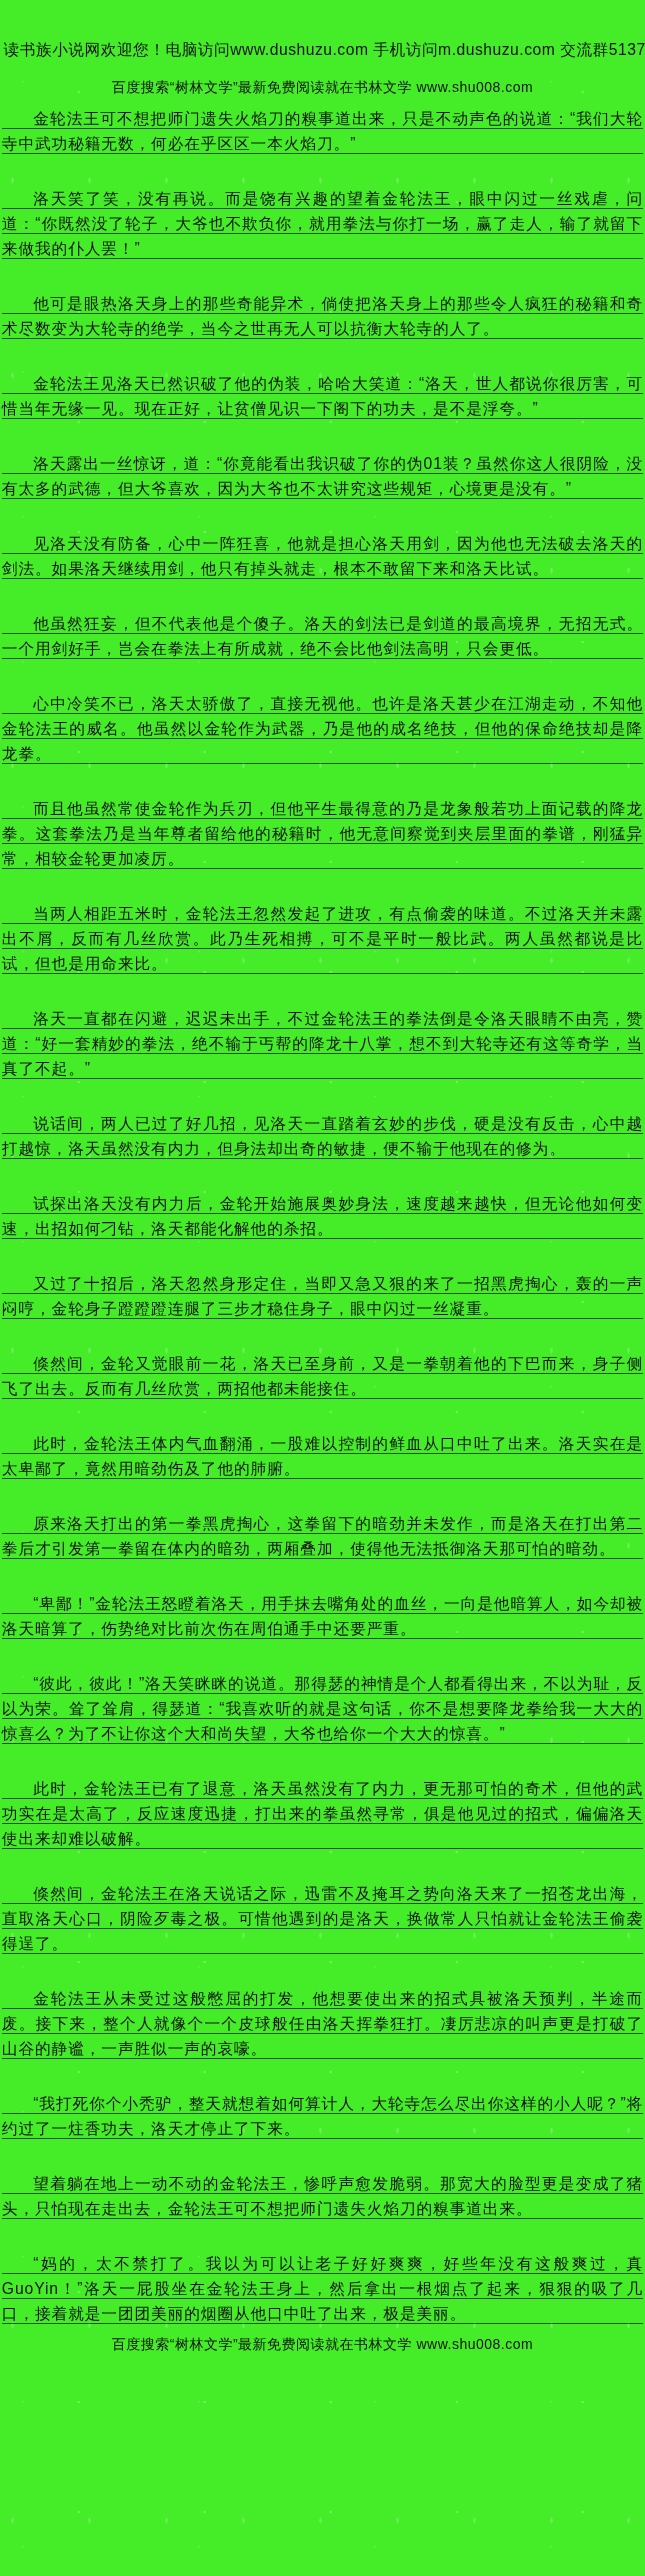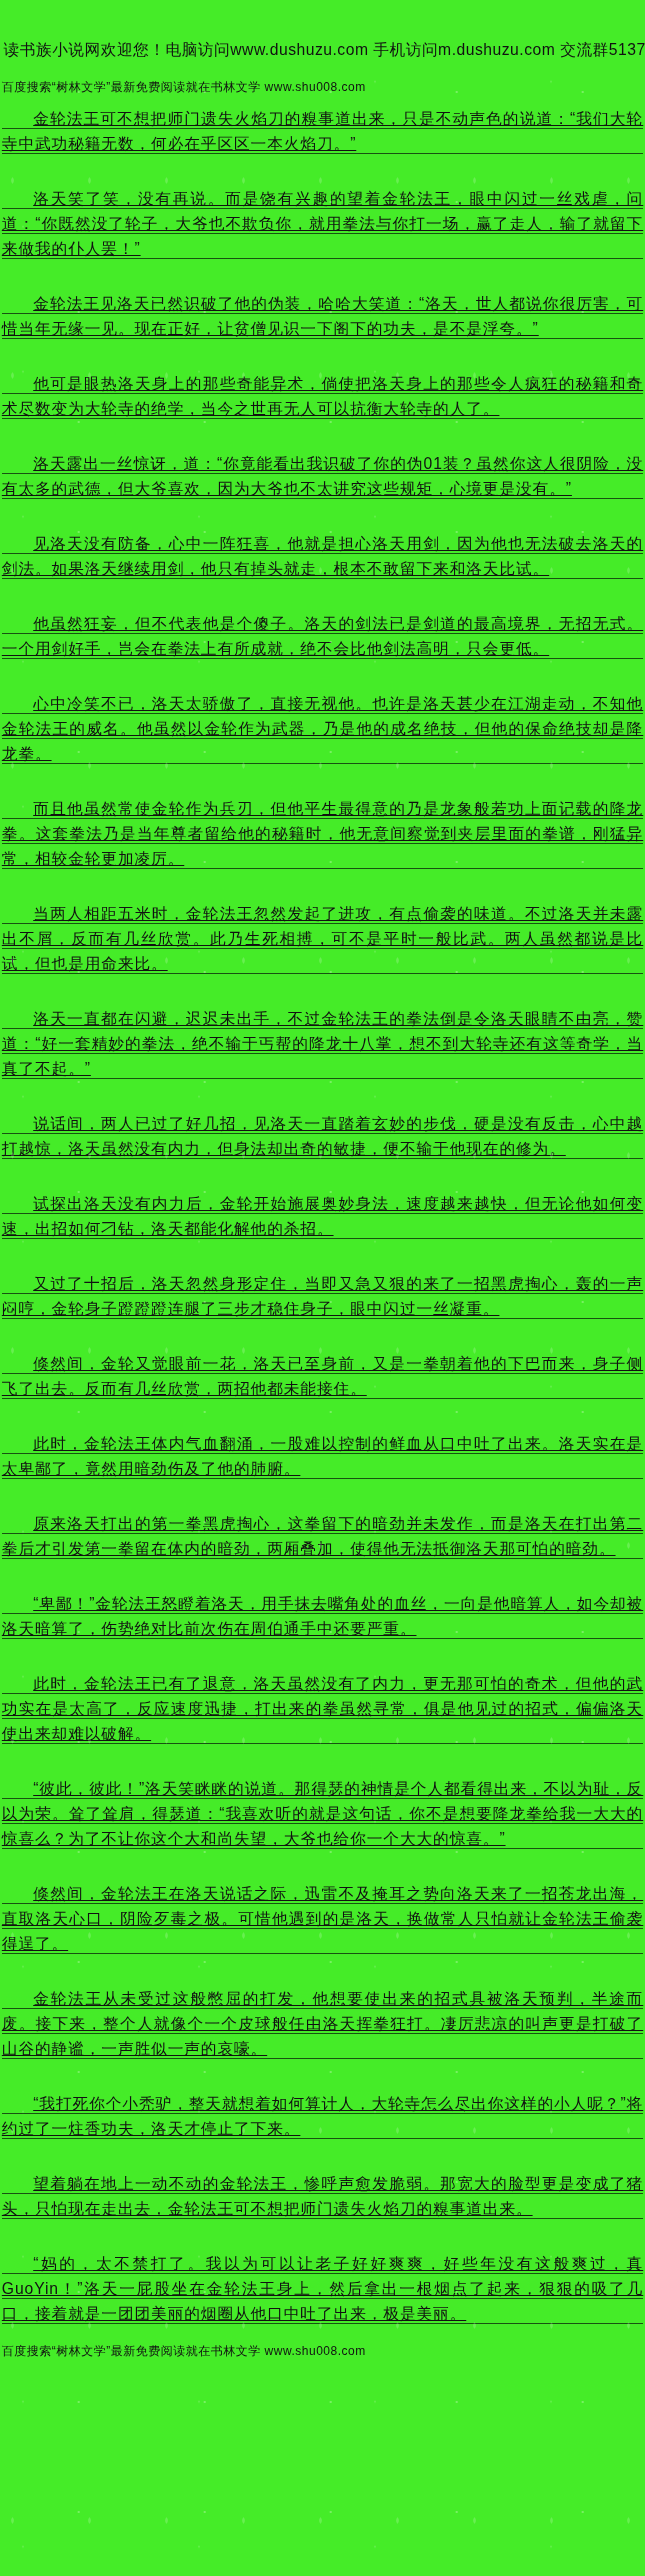--- a/index.html
+++ b/index.html
@@ -25,75 +25,74 @@
     background-position:15.7px 37px, 51px 83px, 111px 9.2px;
   }
   .site-header{
     font-size:15.7px;
     line-height:25px;
     letter-spacing:0.5px;
     white-space:nowrap;
     margin:0 0 0 1.8px;
   }
   .promo{
-    font-size:12px;
+    font-size:14px;
     line-height:25px;
-    text-align:left;
+    text-align:center;
     letter-spacing:0.5px;
     margin-top:13px;
   }
   .promo.bottom{margin-top:5.5px;}
   .paragraphs{margin-top:5.5px;}
   .para{
     font-size:15.7px;
     line-height:25px;
     letter-spacing:0.9px;
     margin:0 0 30px 0;
     text-indent:2em;
     text-align:justify;
     
     background-image:repeating-linear-gradient(
       to bottom,
       transparent 0px, transparent 22px,
       rgba(10,40,10,.78) 22px, rgba(10,40,10,.78) 23px,
       transparent 23px, transparent 25px);
-    text-decoration:underline;
   }
-  .para:last-child{margin-bottom:13px;}
+  .para:last-child{margin-bottom:6px;}
 </style>
 </head>
 <body>
 
 <div class="watermark"></div>
 
 <div class="site-header">读书族小说网欢迎您！电脑访问www.dushuzu.com 手机访问m.dushuzu.com 交流群513781872</div>
 
 <div class="promo top">百度搜索“树林文学”最新免费阅读就在书林文学 www.shu008.com</div>
 
 <div class="paragraphs">
     <p class="para">金轮法王可不想把师门遗失火焰刀的糗事道出来，只是不动声色的说道：“我们大轮寺中武功秘籍无数，何必在乎区区一本火焰刀。”</p>
     <p class="para">洛天笑了笑，没有再说。而是饶有兴趣的望着金轮法王，眼中闪过一丝戏虐，问道：“你既然没了轮子，大爷也不欺负你，就用拳法与你打一场，赢了走人，输了就留下来做我的仆人罢！”</p>
+    <p class="para">他可是眼热洛天身上的那些奇能异术，倘使把洛天身上的那些令人疯狂的秘籍和奇术尽数变为大轮寺的绝学，当今之世再无人可以抗衡大轮寺的人了。</p>
     <p class="para">金轮法王见洛天已然识破了他的伪装，哈哈大笑道：“洛天，世人都说你很厉害，可惜当年无缘一见。现在正好，让贫僧见识一下阁下的功夫，是不是浮夸。”</p>
-    <p class="para">他可是眼热洛天身上的那些奇能异术，倘使把洛天身上的那些令人疯狂的秘籍和奇术尽数变为大轮寺的绝学，当今之世再无人可以抗衡大轮寺的人了。</p>
     <p class="para">洛天露出一丝惊讶，道：“你竟能看出我识破了你的伪01装？虽然你这人很阴险，没有太多的武德，但大爷喜欢，因为大爷也不太讲究这些规矩，心境更是没有。”</p>
     <p class="para">见洛天没有防备，心中一阵狂喜，他就是担心洛天用剑，因为他也无法破去洛天的剑法。如果洛天继续用剑，他只有掉头就走，根本不敢留下来和洛天比试。</p>
     <p class="para">他虽然狂妄，但不代表他是个傻子。洛天的剑法已是剑道的最高境界，无招无式。一个用剑好手，岂会在拳法上有所成就，绝不会比他剑法高明，只会更低。</p>
     <p class="para">心中冷笑不已，洛天太骄傲了，直接无视他。也许是洛天甚少在江湖走动，不知他金轮法王的威名。他虽然以金轮作为武器，乃是他的成名绝技，但他的保命绝技却是降龙拳。</p>
     <p class="para">而且他虽然常使金轮作为兵刃，但他平生最得意的乃是龙象般若功上面记载的降龙拳。这套拳法乃是当年尊者留给他的秘籍时，他无意间察觉到夹层里面的拳谱，刚猛异常，相较金轮更加凌厉。</p>
     <p class="para">当两人相距五米时，金轮法王忽然发起了进攻，有点偷袭的味道。不过洛天并未露出不屑，反而有几丝欣赏。此乃生死相搏，可不是平时一般比武。两人虽然都说是比试，但也是用命来比。</p>
     <p class="para">洛天一直都在闪避，迟迟未出手，不过金轮法王的拳法倒是令洛天眼睛不由亮，赞道：“好一套精妙的拳法，绝不输于丐帮的降龙十八掌，想不到大轮寺还有这等奇学，当真了不起。”</p>
     <p class="para">说话间，两人已过了好几招，见洛天一直踏着玄妙的步伐，硬是没有反击，心中越打越惊，洛天虽然没有内力，但身法却出奇的敏捷，便不输于他现在的修为。</p>
     <p class="para">试探出洛天没有内力后，金轮开始施展奥妙身法，速度越来越快，但无论他如何变速，出招如何刁钻，洛天都能化解他的杀招。</p>
     <p class="para">又过了十招后，洛天忽然身形定住，当即又急又狠的来了一招黑虎掏心，轰的一声闷哼，金轮身子蹬蹬蹬连腿了三步才稳住身子，眼中闪过一丝凝重。</p>
     <p class="para">倏然间，金轮又觉眼前一花，洛天已至身前，又是一拳朝着他的下巴而来，身子侧飞了出去。反而有几丝欣赏，两招他都未能接住。</p>
     <p class="para">此时，金轮法王体内气血翻涌，一股难以控制的鲜血从口中吐了出来。洛天实在是太卑鄙了，竟然用暗劲伤及了他的肺腑。</p>
     <p class="para">原来洛天打出的第一拳黑虎掏心，这拳留下的暗劲并未发作，而是洛天在打出第二拳后才引发第一拳留在体内的暗劲，两厢叠加，使得他无法抵御洛天那可怕的暗劲。</p>
     <p class="para">“卑鄙！”金轮法王怒瞪着洛天，用手抹去嘴角处的血丝，一向是他暗算人，如今却被洛天暗算了，伤势绝对比前次伤在周伯通手中还要严重。</p>
+    <p class="para">“彼此，彼此！”洛天笑眯眯的说道。那得瑟的神情是个人都看得出来，不以为耻，反以为荣。耸了耸肩，得瑟道：“我喜欢听的就是这句话，你不是想要降龙拳给我一大大的惊喜么？为了不让你这个大和尚失望，大爷也给你一个大大的惊喜。”</p>
     <p class="para">此时，金轮法王已有了退意，洛天虽然没有了内力，更无那可怕的奇术，但他的武功实在是太高了，反应速度迅捷，打出来的拳虽然寻常，俱是他见过的招式，偏偏洛天使出来却难以破解。</p>
-    <p class="para">“彼此，彼此！”洛天笑眯眯的说道。那得瑟的神情是个人都看得出来，不以为耻，反以为荣。耸了耸肩，得瑟道：“我喜欢听的就是这句话，你不是想要降龙拳给我一大大的惊喜么？为了不让你这个大和尚失望，大爷也给你一个大大的惊喜。”</p>
     <p class="para">倏然间，金轮法王在洛天说话之际，迅雷不及掩耳之势向洛天来了一招苍龙出海，直取洛天心口，阴险歹毒之极。可惜他遇到的是洛天，换做常人只怕就让金轮法王偷袭得逞了。</p>
     <p class="para">金轮法王从未受过这般憋屈的打发，他想要使出来的招式具被洛天预判，半途而废。接下来，整个人就像个一个皮球般任由洛天挥拳狂打。凄厉悲凉的叫声更是打破了山谷的静谧，一声胜似一声的哀嚎。</p>
     <p class="para">“我打死你个小秃驴，整天就想着如何算计人，大轮寺怎么尽出你这样的小人呢？”将约过了一炷香功夫，洛天才停止了下来。</p>
     <p class="para">望着躺在地上一动不动的金轮法王，惨呼声愈发脆弱。那宽大的脸型更是变成了猪头，只怕现在走出去，金轮法王可不想把师门遗失火焰刀的糗事道出来。</p>
     <p class="para">“妈的，太不禁打了。我以为可以让老子好好爽爽，好些年没有这般爽过，真GuoYin！”洛天一屁股坐在金轮法王身上，然后拿出一根烟点了起来，狠狠的吸了几口，接着就是一团团美丽的烟圈从他口中吐了出来，极是美丽。</p>
   </div>
 
 <div class="promo bottom">百度搜索“树林文学”最新免费阅读就在书林文学 www.shu008.com</div>
 
 

